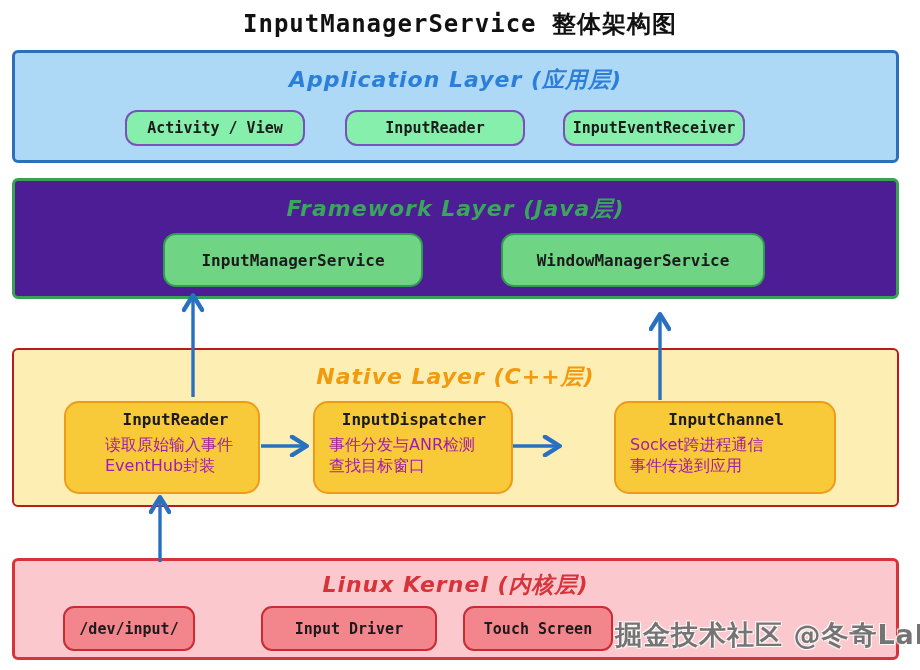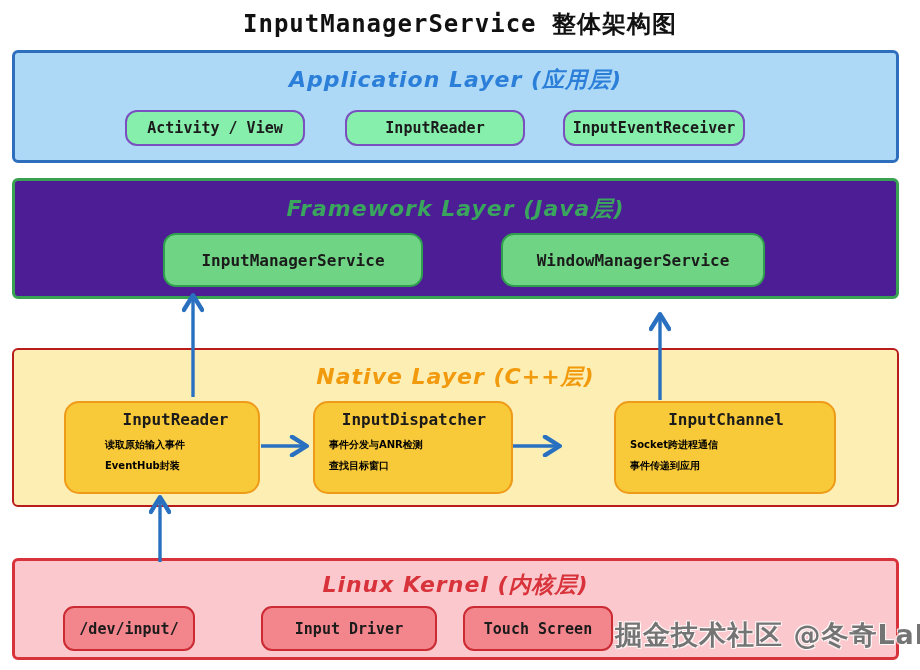--- a/index.html
+++ b/index.html
@@ -30,22 +30,22 @@
     font-family:"DejaVu Sans Mono",monospace;font-weight:bold;font-size:15px;color:#1b1b1b;
   }
   .box-purple{background:#86efac;border:2.5px solid #7a4fc0;border-radius:12px;height:36px;top:57px;}
   .box-green{background:#6fd484;border:2.5px solid #2f9e4e;border-radius:13px;height:54px;top:52px;font-size:16px;}
   .box-yellow{
     background:#f8c938;border:2.5px solid #ef9b1a;border-radius:15px;height:93px;top:51px;
     flex-direction:column;align-items:flex-start;justify-content:flex-start;padding:7px 0 0 14px;
   }
   .box-yellow .box-title{align-self:center;font-size:16px;margin-bottom:5px;padding-right:12px;}
   .box-yellow .box-line{
-    font-family:"DejaVu Sans",sans-serif;font-weight:bold;font-size:10px;
-    color:#000000;line-height:21px;
+    font-family:"DejaVu Sans",sans-serif;font-weight:normal;font-size:16px;
+    color:#a21caf;line-height:21px;
   }
   .box-red{background:#f2868c;border:2.5px solid #cc2b33;border-radius:11px;height:45px;top:45px;}
   .arrow-svg{position:absolute;top:0;left:0;pointer-events:none;}
   .watermark{
     position:absolute;top:617px;left:615px;width:300px;
     font-size:27px;font-weight:bold;color:rgba(85,85,85,0.82);letter-spacing:1px;
     text-shadow:-1px -1px 0 rgba(255,255,255,.85),1px 1px 0 rgba(255,255,255,.85),
                  1px -1px 0 rgba(255,255,255,.6),-1px 1px 0 rgba(255,255,255,.6);
     z-index:30;white-space:nowrap;
   }

